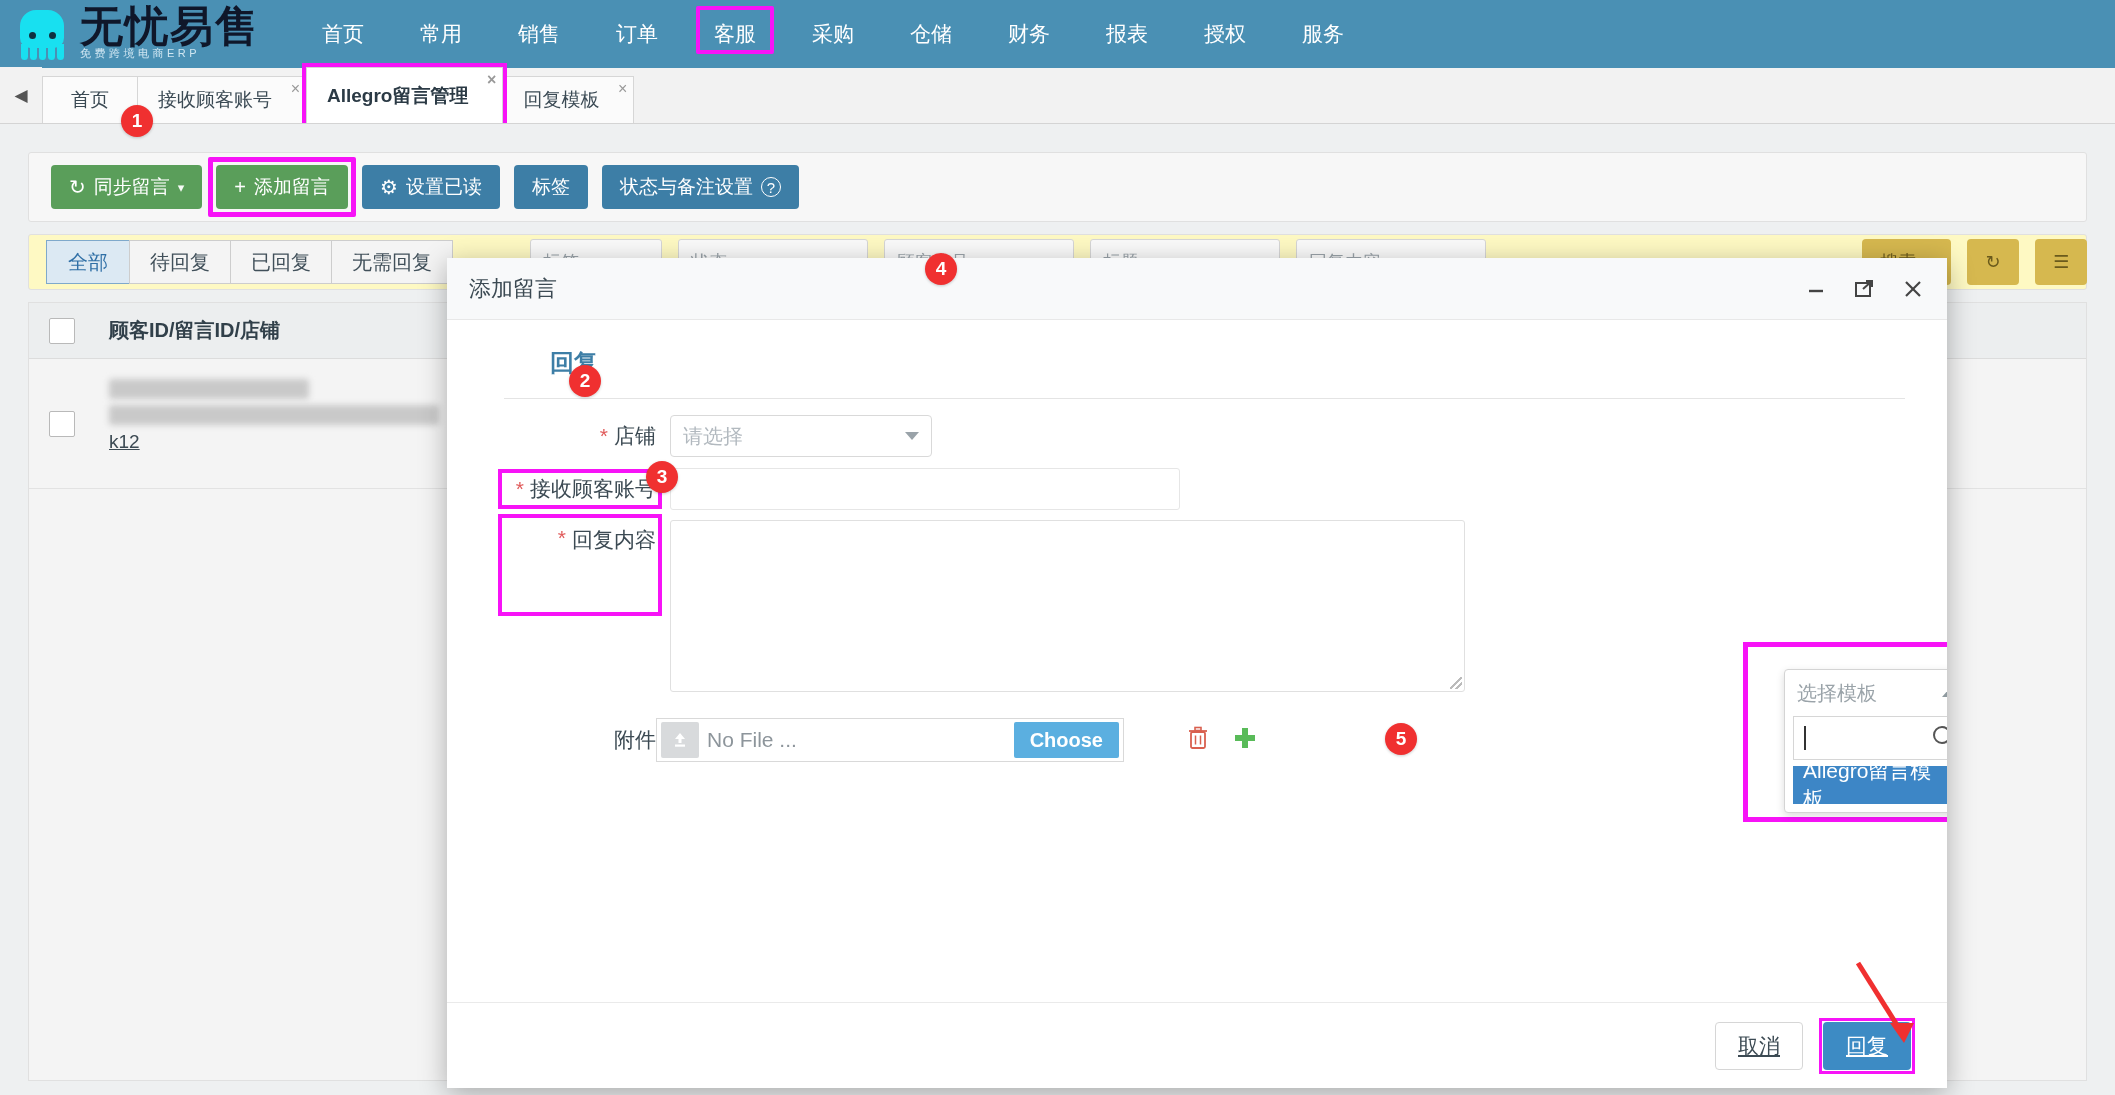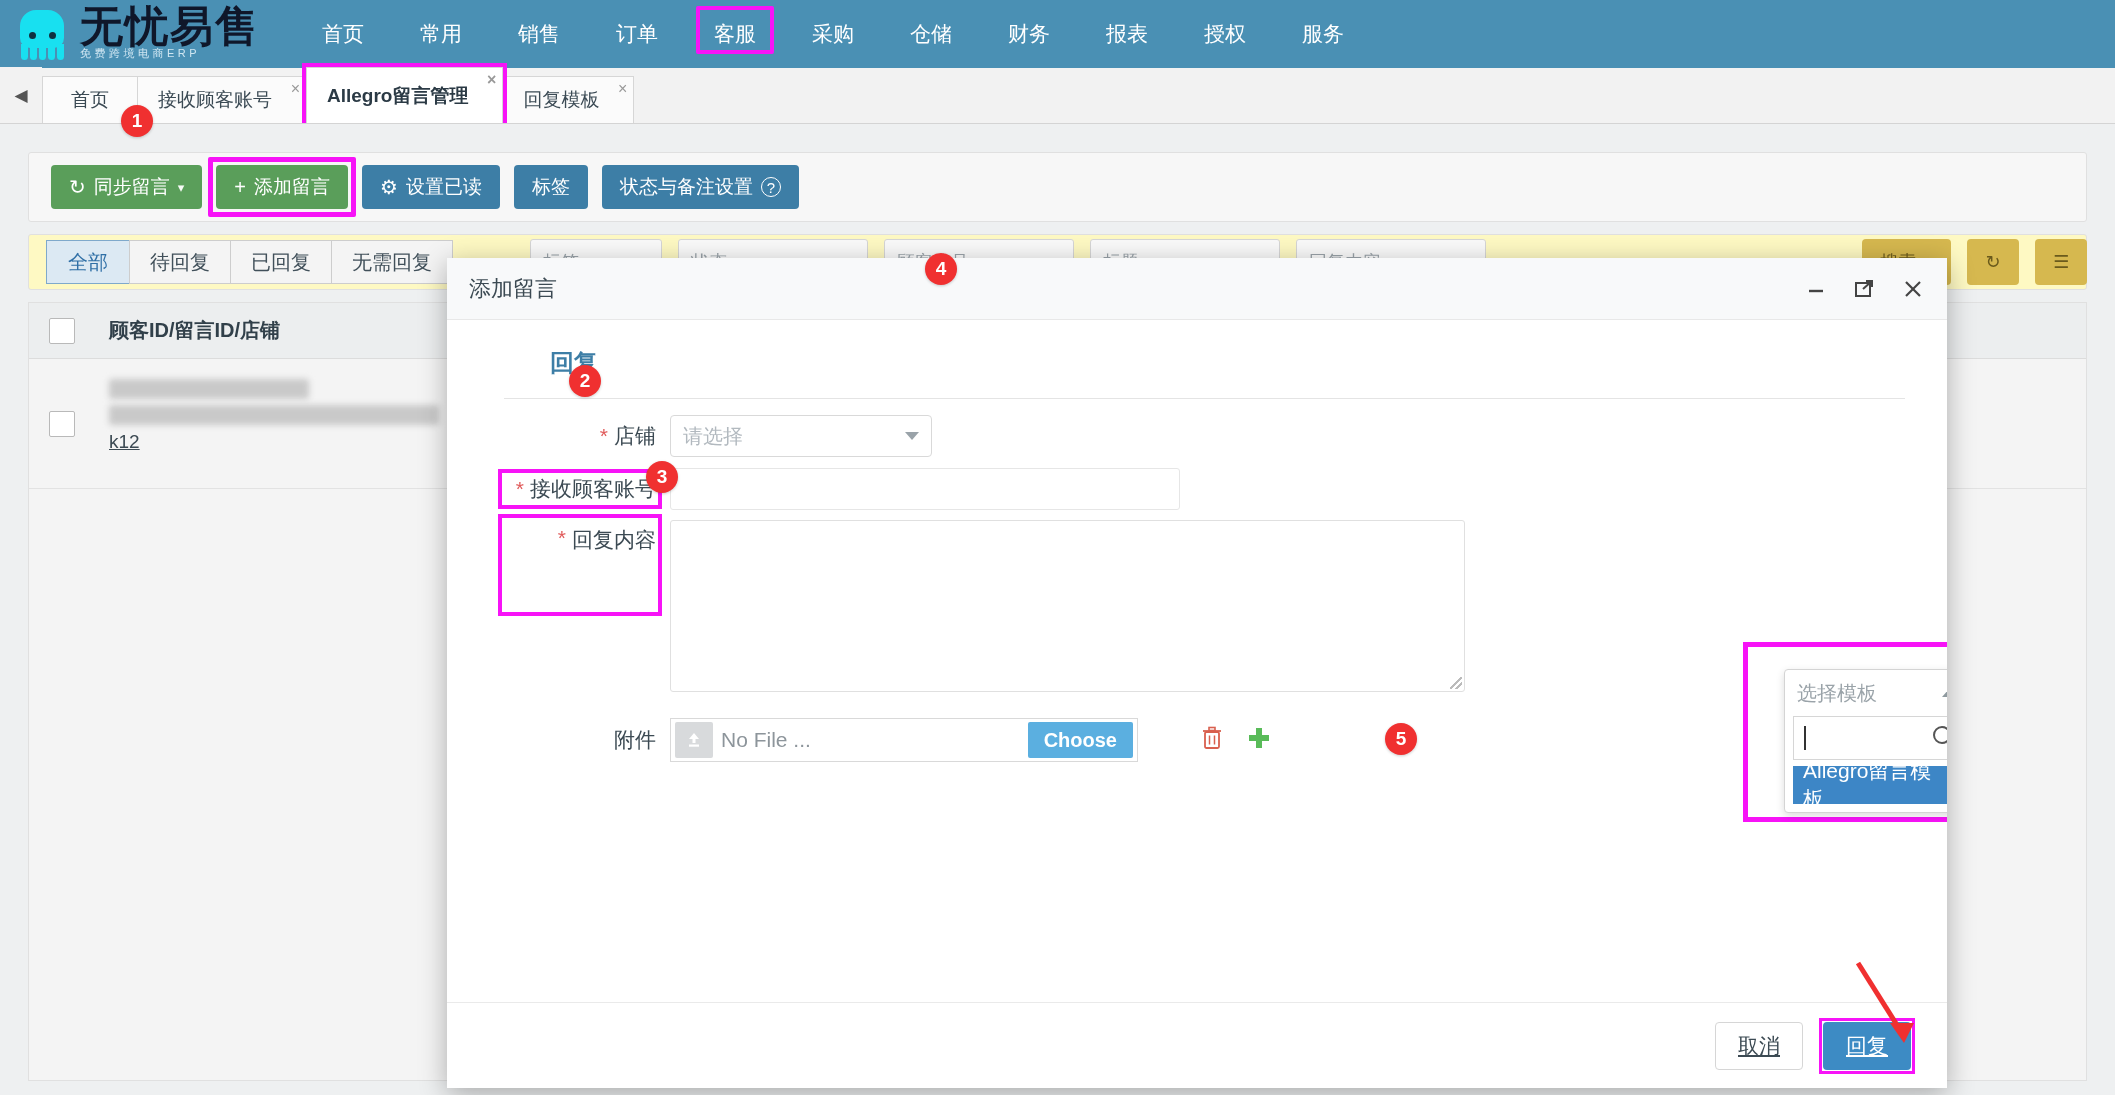--- a/index.html
+++ b/index.html
@@ -457,21 +457,21 @@
           <span class="req">*</span>
           <span>回复内容</span>
         </div>
         <div class="textarea" style="margin-left:14px; width:795px; height:172px;">
           <div class="resize-grip"></div>
         </div>
       </div>
 
       <div class="frow" style="left:57px; top:398px;">
         <div class="flabel" style="width:152px;">附件</div>
-        <div class="file-ctl" style="margin-left:14px;">
+        <div class="file-ctl" style="">
           <div class="file-icon">
             <svg width="20" height="20" viewBox="0 0 20 20">
               <polygon points="10,3 15,9 11.5,9 11.5,13 8.5,13 8.5,9 5,9" fill="#ffffff"></polygon>
               <rect x="5" y="14.5" width="10" height="2.2" fill="#ffffff"></rect>
             </svg>
           </div>
           <div class="file-text">No File ...</div>
           <div class="choose-btn">Choose</div>
         </div>
         <div style="margin-left:62px; display:flex; align-items:center; gap:22px;">

